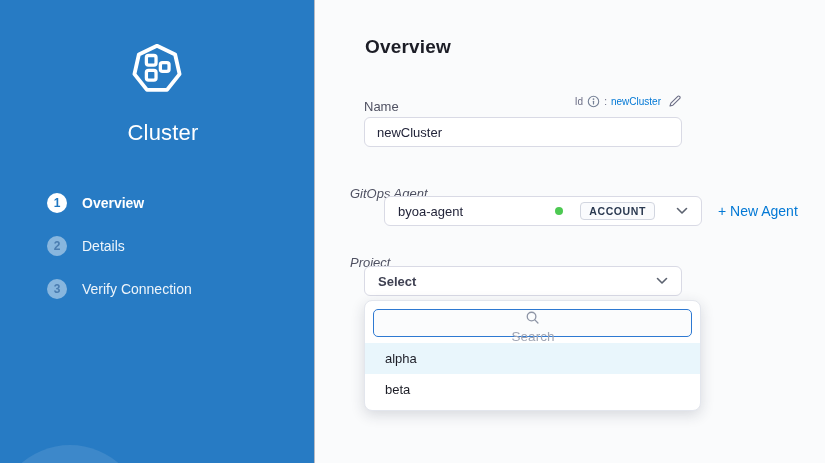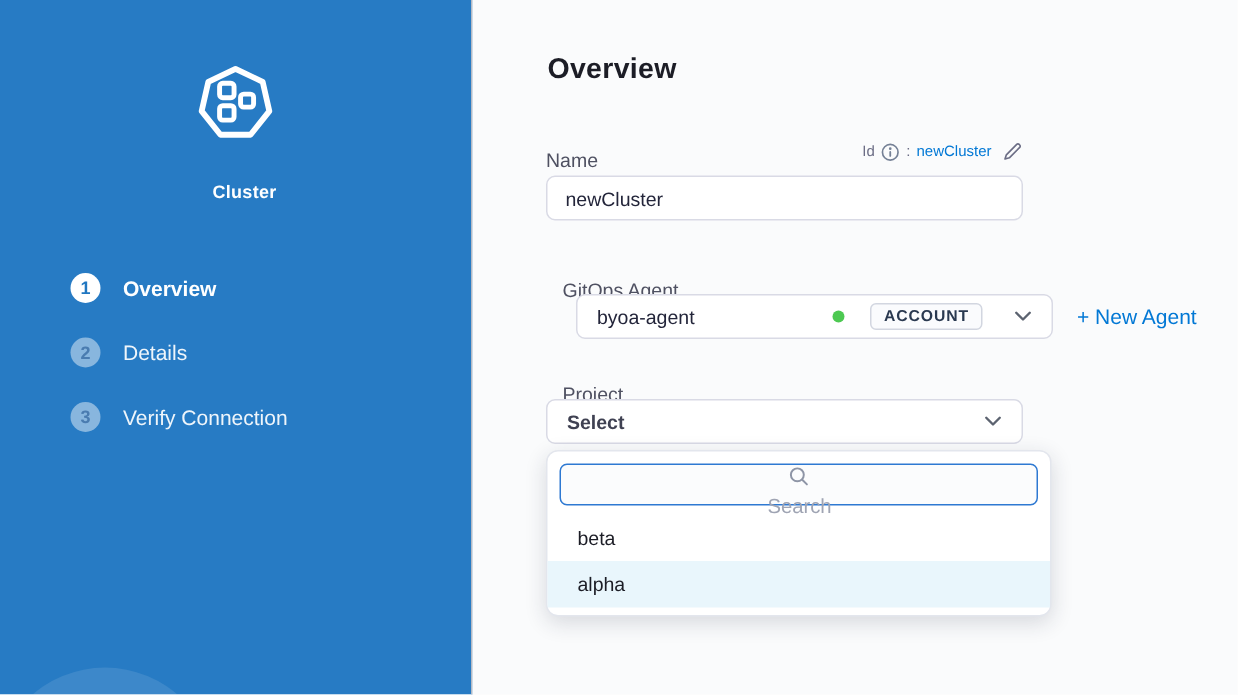--- a/index.html
+++ b/index.html
@@ -18,21 +18,21 @@
     border-right: 1px solid #b6bac4;
   }
   .deco-circle {
     position: absolute; left: -4px; top: 445px;
     width: 148px; height: 148px; border-radius: 50%;
     background: rgba(255,255,255,0.10);
   }
   .brand { text-align: center; padding-top: 42px; }
   .brand svg { width: 54px; height: 54px; display: inline-block; }
   .brand-title {
-    margin-top: 20px; color: #ffffff; font-size: 12px; font-weight: 700;
+    margin-top: 20px; color: #ffffff; font-size: 22px; font-weight: 400;
     letter-spacing: 0.2px;
     padding-left: 12px;
   }
   .steps { margin-top: 47px; padding-left: 47px; }
   .step { display: flex; align-items: center; gap: 15px; height: 20px; margin-bottom: 23px; cursor: pointer; }
   .step-circle {
     width: 20px; height: 20px; border-radius: 50%; flex-shrink: 0;
     display: flex; align-items: center; justify-content: center;
     font-size: 12px; font-weight: 700;
     background: rgba(255,255,255,0.45); color: #4a7cb0;
@@ -45,21 +45,21 @@
   .main { position: relative; flex: 1; background: #fafbfc; }
   .page-title {
     position: absolute; left: 50px; top: 36px; margin: 0;
     font-size: 19px; font-weight: 700; color: #1c1d26; letter-spacing: 0.2px;
   }
   .label-row {
     position: absolute; left: 49px; top: 93px; width: 318px;
     display: flex; justify-content: space-between; align-items: center; height: 16px;
   }
   .field-label { font-size: 13px; color: #4f5162; font-weight: 500; margin-top: 10px; }
-  .abs-label { position: absolute; left: 60px; }
+  .abs-label { position: absolute; left: 35px; font-style: italic; }
   .id-row { display: flex; align-items: center; gap: 4px; font-size: 10px; color: #6b6d85; }
   .id-row svg { display: block; }
   .id-value { color: #0278d5; cursor: pointer; }
   .pencil-btn { margin-left: 3px; cursor: pointer; display: flex; }
 
   .text-input {
     position: absolute; left: 49px; top: 117px; width: 318px; height: 30px;
     border: 1px solid #d9dae5; border-radius: 6px; background: #fff;
     padding: 0 12px; font-size: 13px; color: #23253a;
     font-family: "Liberation Sans", sans-serif; outline: none;
@@ -204,18 +204,18 @@
       <div class="search-box">
         <span>
           <svg width="15" height="15" viewBox="0 0 16 16">
             <circle cx="7" cy="7" r="4.6" fill="none" stroke="#8e95a6" stroke-width="1.4"></circle>
             <line x1="10.5" y1="10.5" x2="13.8" y2="13.8" stroke="#8e95a6" stroke-width="1.4" stroke-linecap="round"></line>
           </svg>
         </span>
         <span class="text-caret"></span>
         <span class="search-placeholder">Search</span>
       </div>
+      <div class="option active">alpha</div>
       <div class="option">beta</div>
-      <div class="option active">alpha</div>
     </div>
   </section>
 
 </div>
 
 </body></html>

